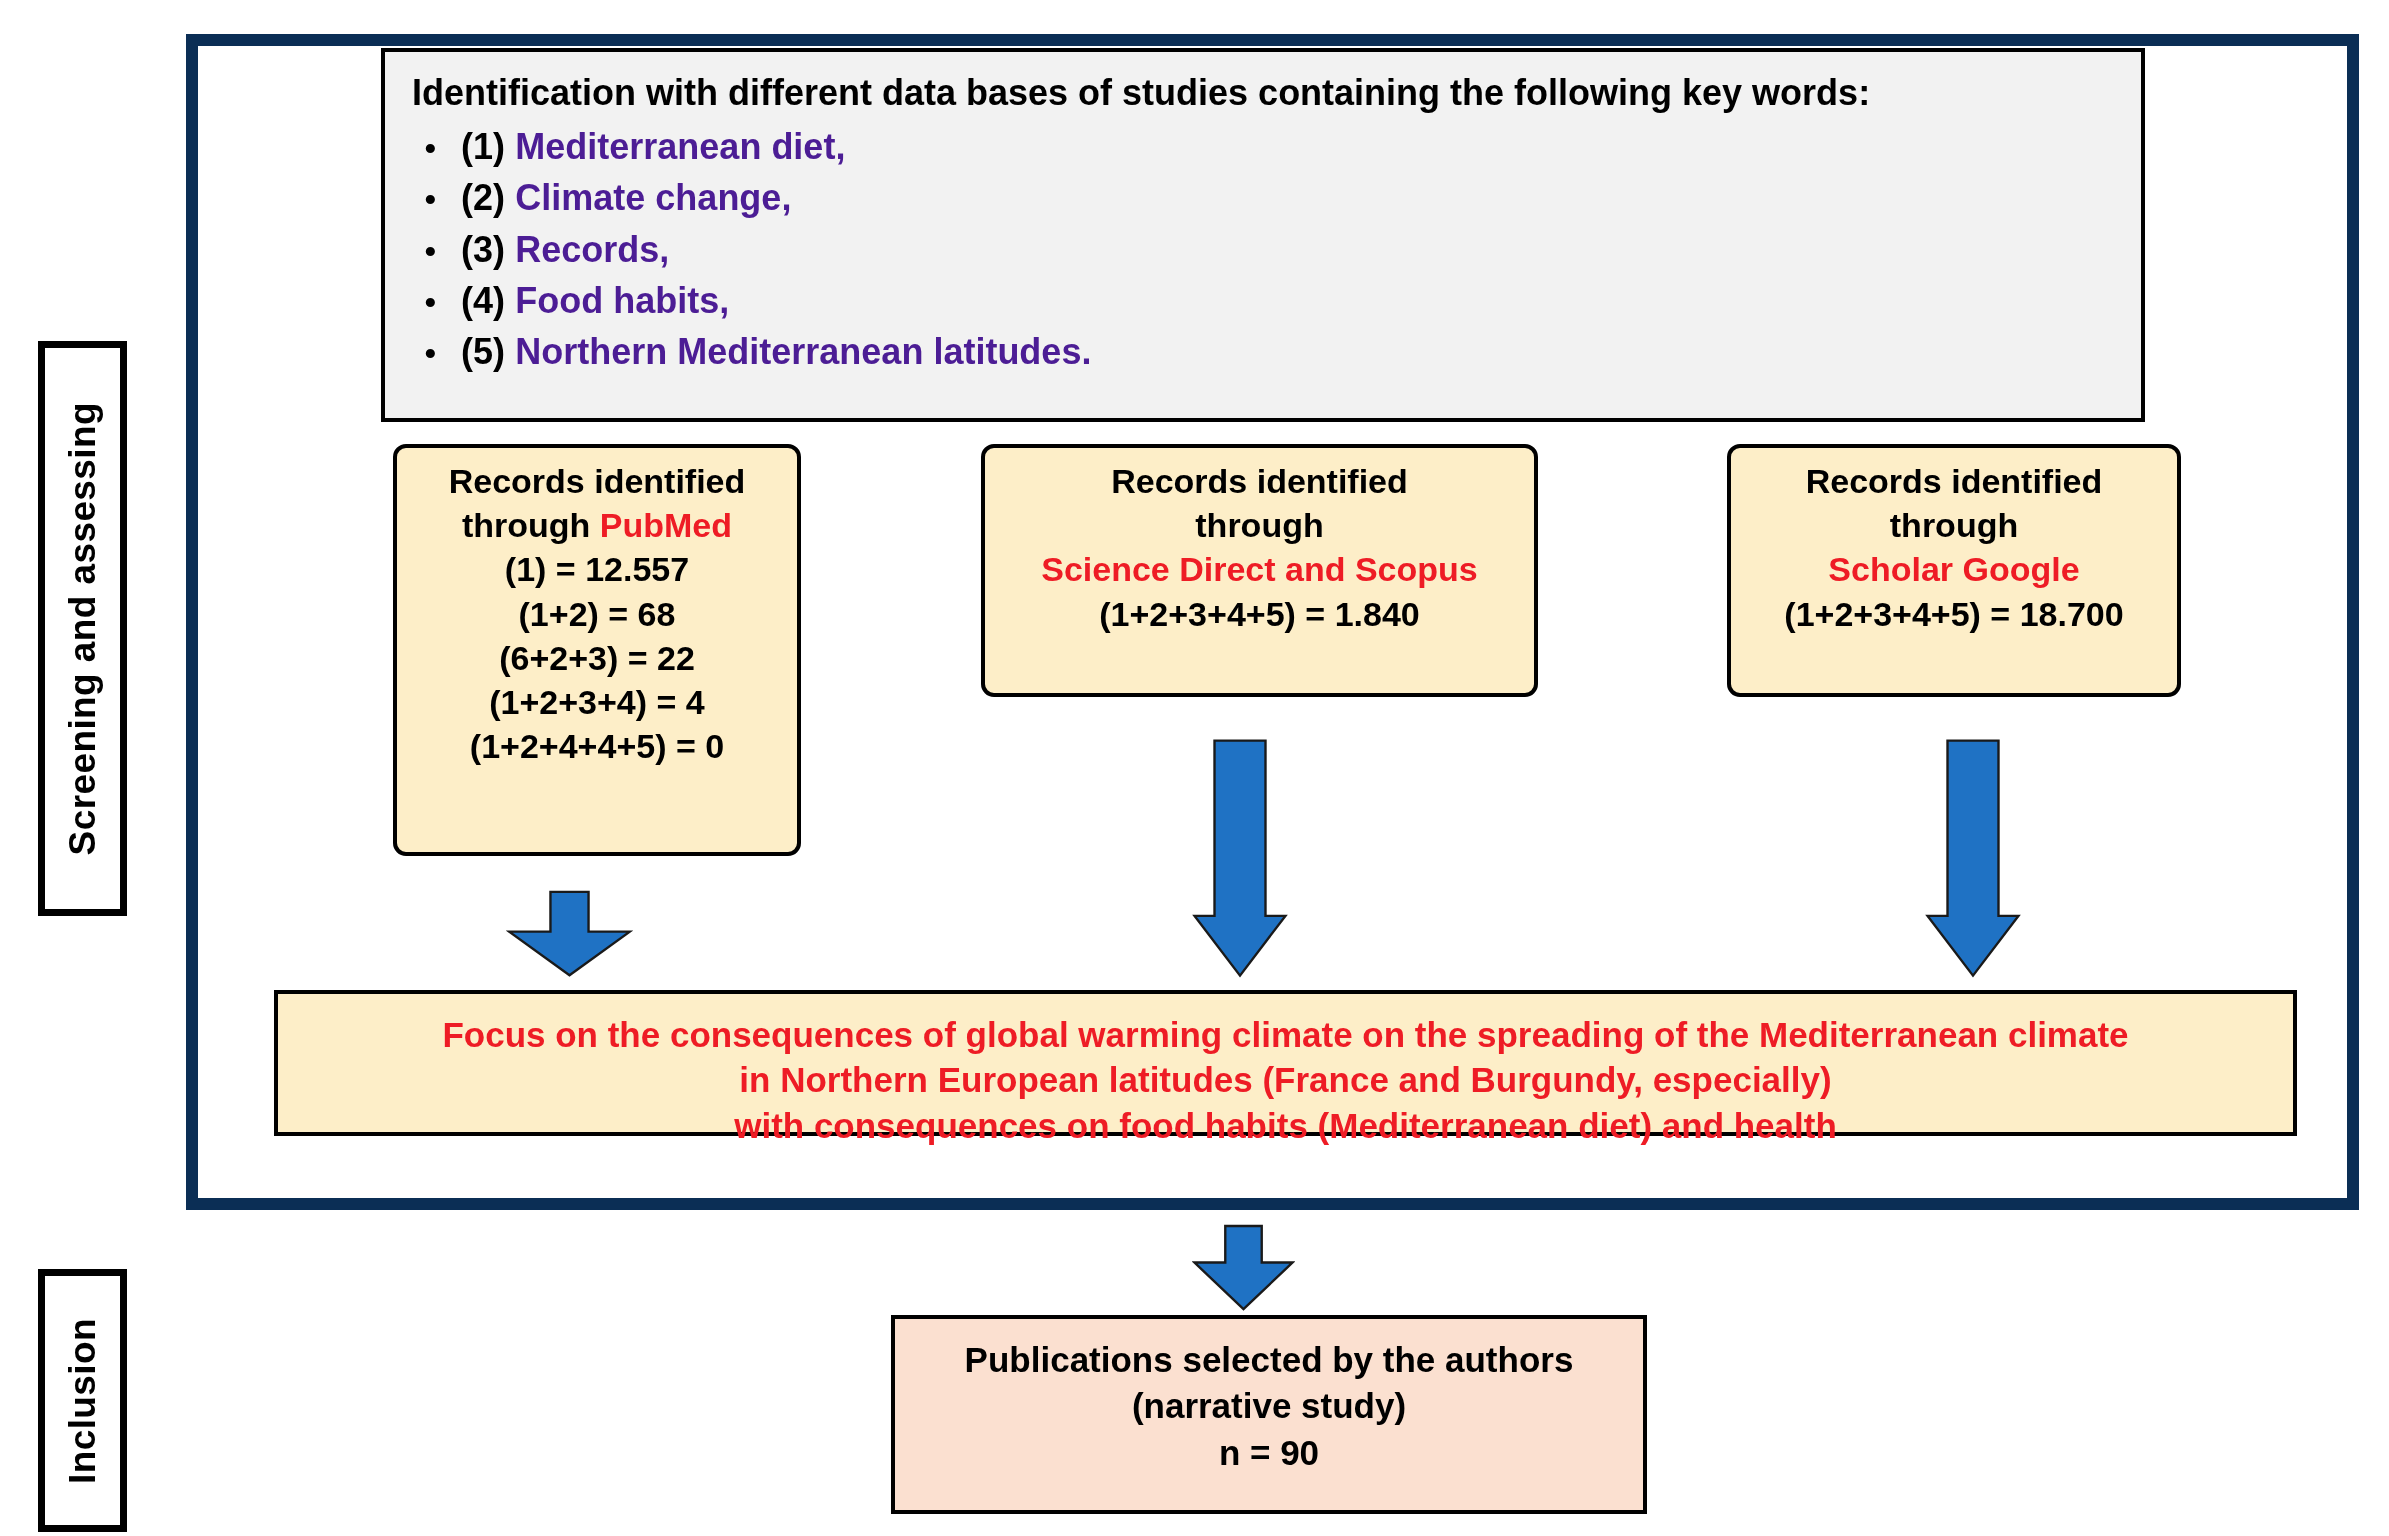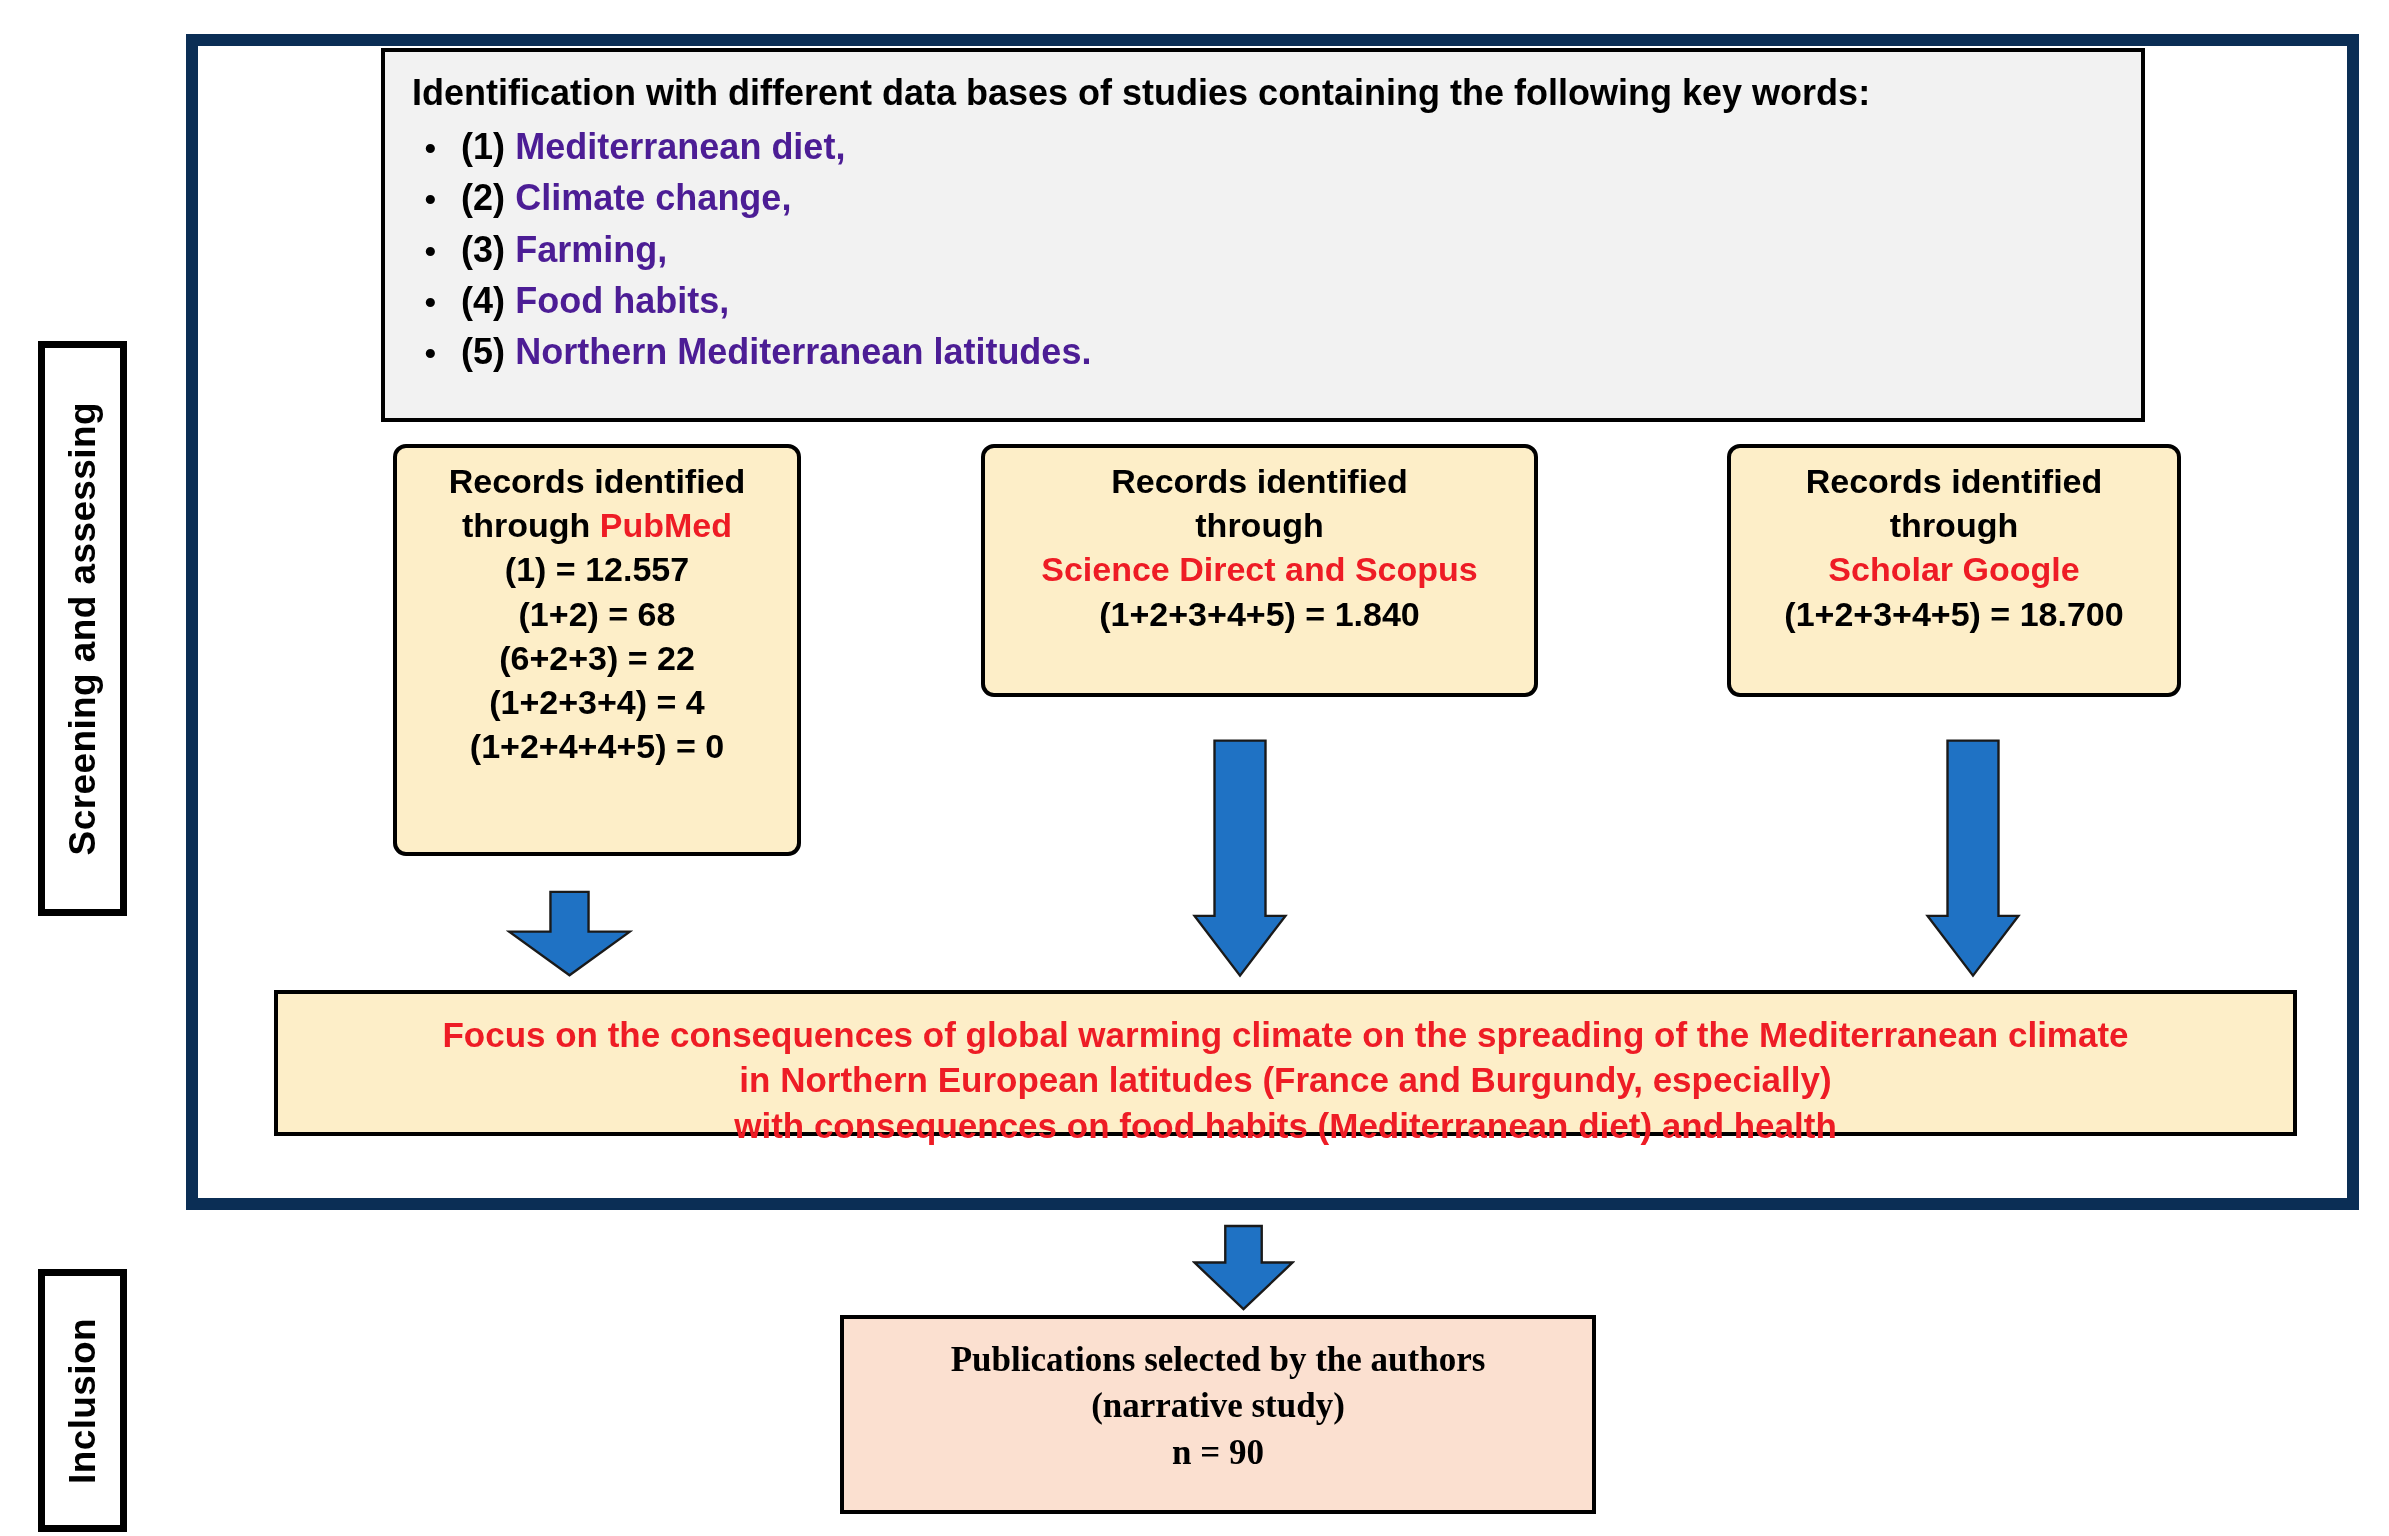--- a/index.html
+++ b/index.html
@@ -159,30 +159,29 @@
     height: 146px;
     padding: 17.5px 16px;
     font-size: 35px;
     font-weight: bold;
     color: #ee1c25;
     line-height: 1.30;
   }
 
   
   #pub-box {
-    left: 840px;
+    left: 891px;
     top: 1315px;
     width: 756px;
     height: 199px;
     padding: 17.5px 16px;
     font-size: 35px;
     font-weight: bold;
     color: #000000;
     line-height: 1.34;
-    font-family: Liberation Serif, serif;
   }
 
   
   .arrow {
     position: absolute;
   }
   .arrow svg { display: block; }
   #arrow-pubmed      { left: 506px;  top: 890px; width: 127px;  height: 88px; }
   #arrow-sciencedirect { left: 1192px; top: 739px;  width: 96px;  height: 239px; }
   #arrow-scholar     { left: 1925px; top: 739px;  width: 96px;  height: 239px; }
@@ -212,21 +211,21 @@
         <span class="kw-text">Mediterranean diet,</span>
       </li>
       <li class="kw-row">
         <span class="kw-bullet">•</span>
         <span class="kw-num">(2)</span>
         <span class="kw-text">Climate change,</span>
       </li>
       <li class="kw-row">
         <span class="kw-bullet">•</span>
         <span class="kw-num">(3)</span>
-        <span class="kw-text">Farming,</span>
+        <span class="kw-text">Records,</span>
       </li>
       <li class="kw-row">
         <span class="kw-bullet">•</span>
         <span class="kw-num">(4)</span>
         <span class="kw-text">Food habits,</span>
       </li>
       <li class="kw-row">
         <span class="kw-bullet">•</span>
         <span class="kw-num">(5)</span>
         <span class="kw-text">Northern Mediterranean latitudes.</span>

